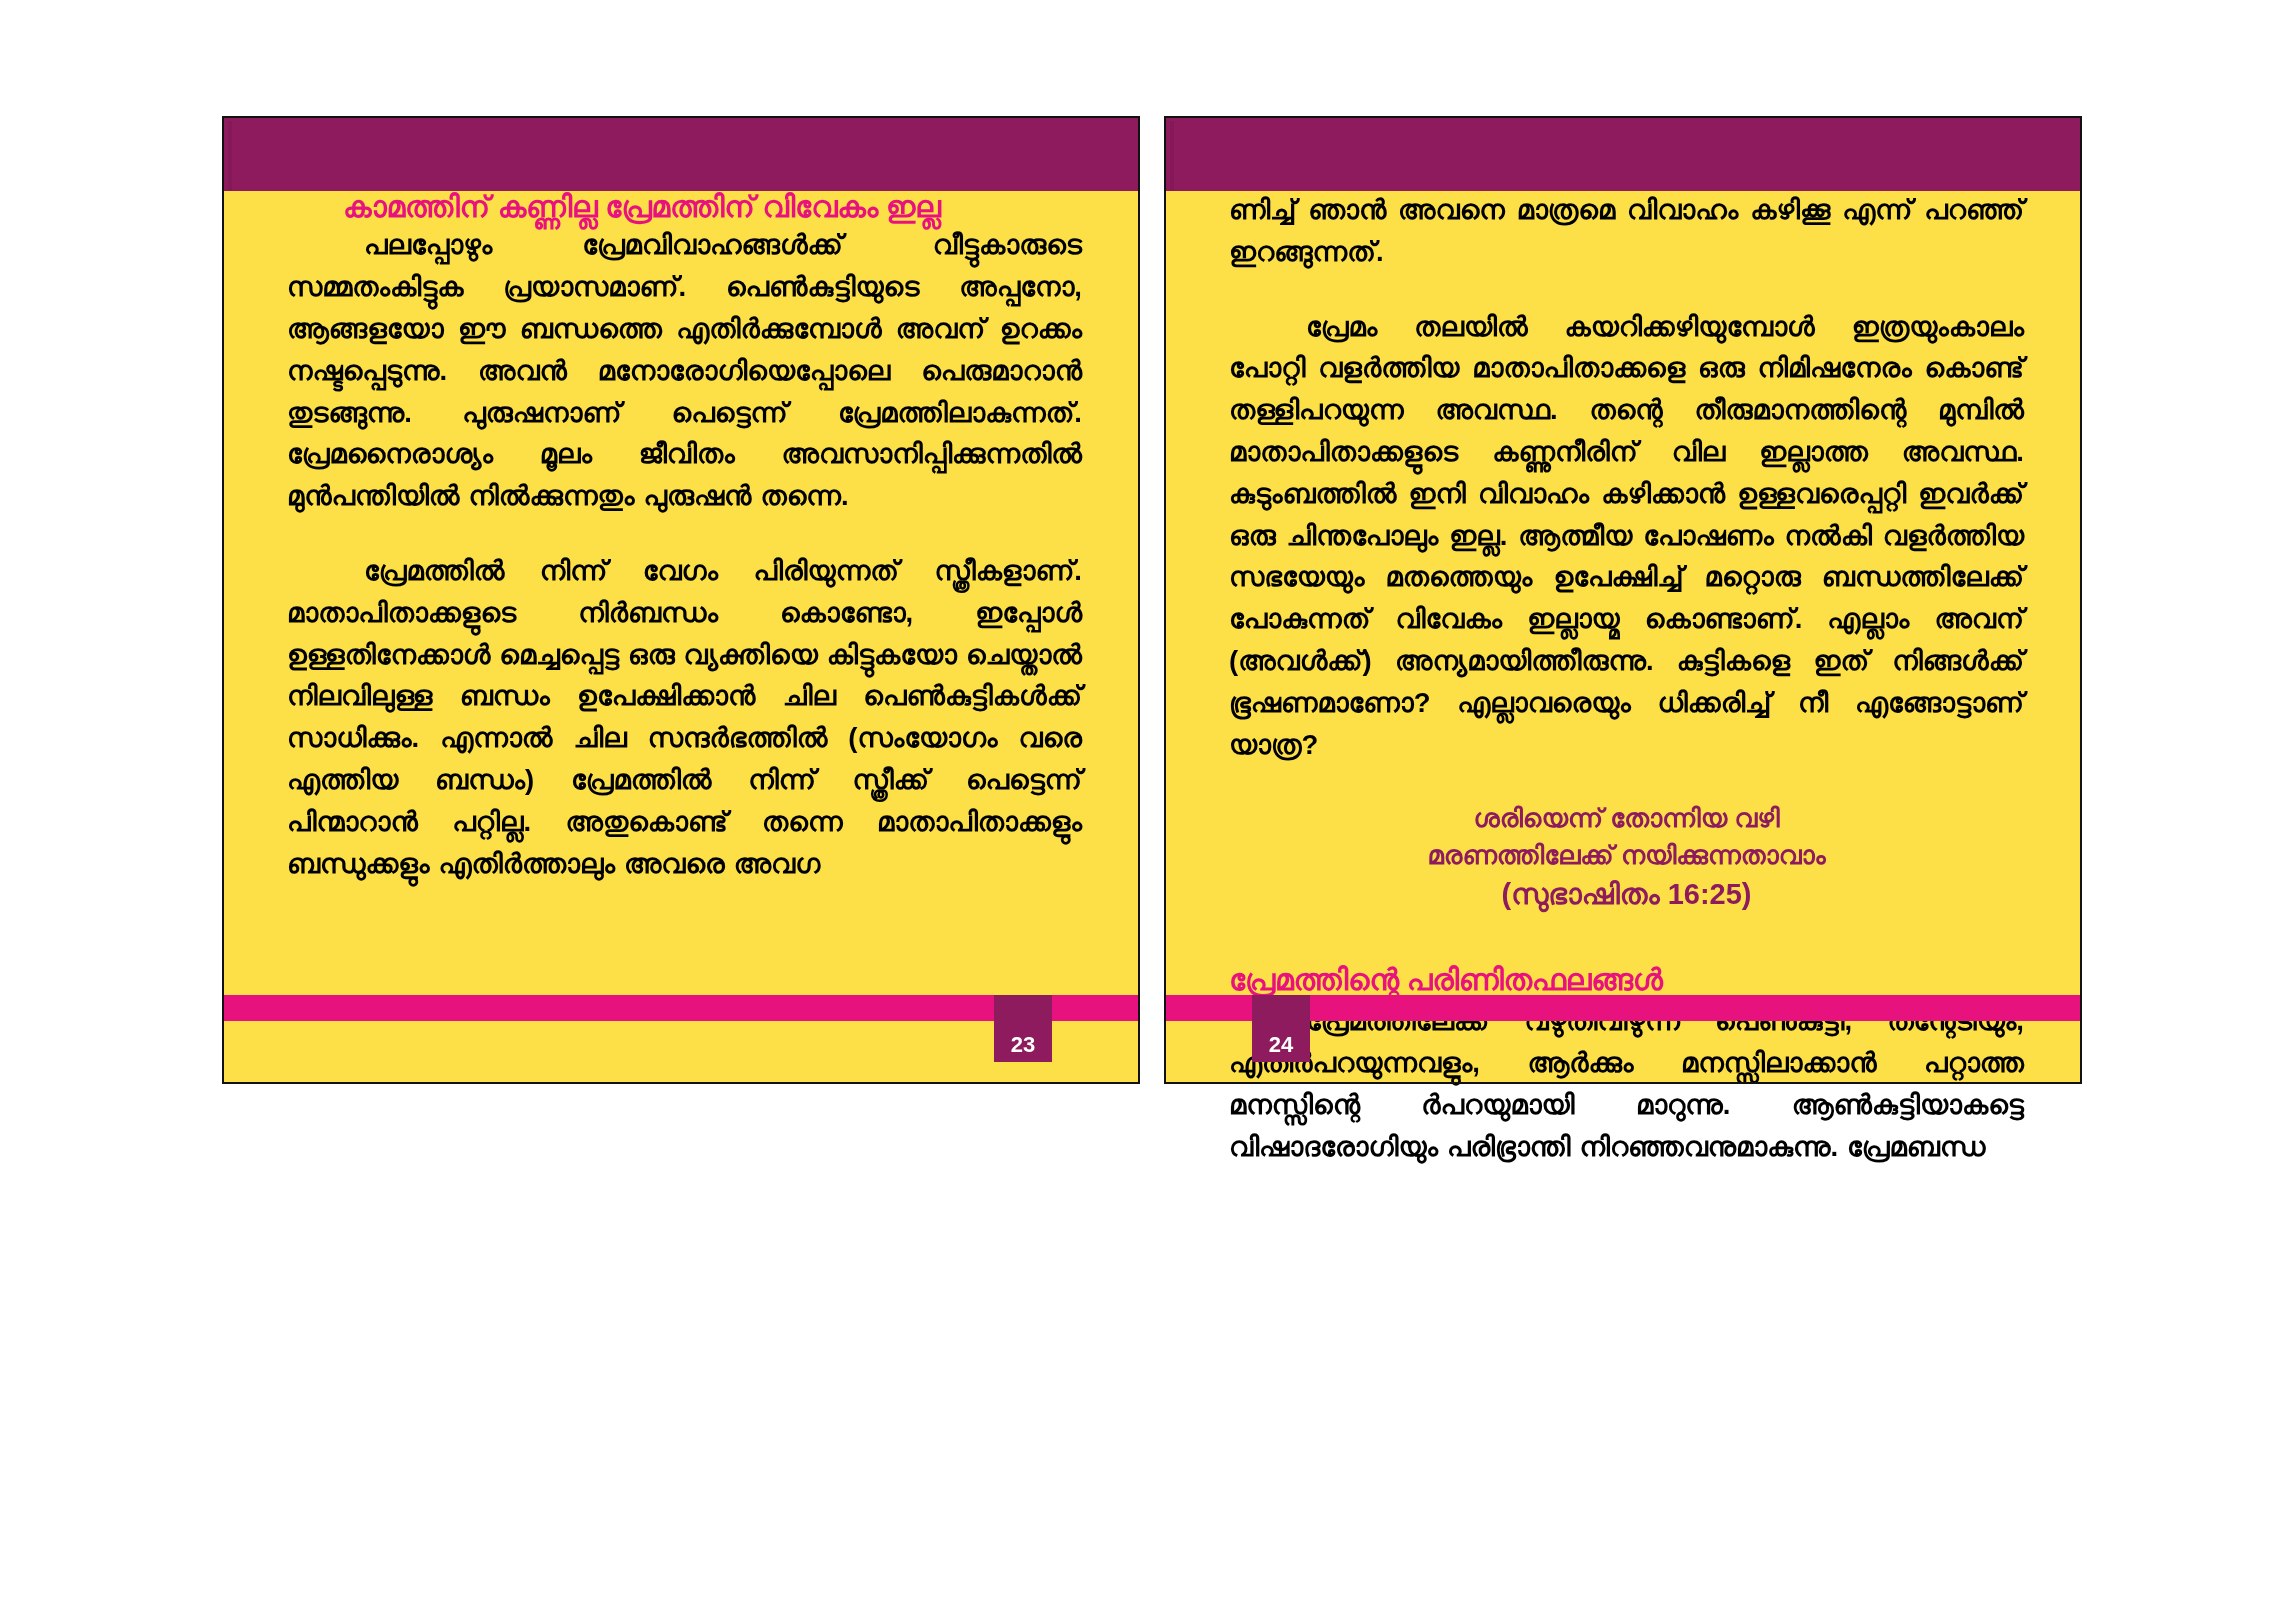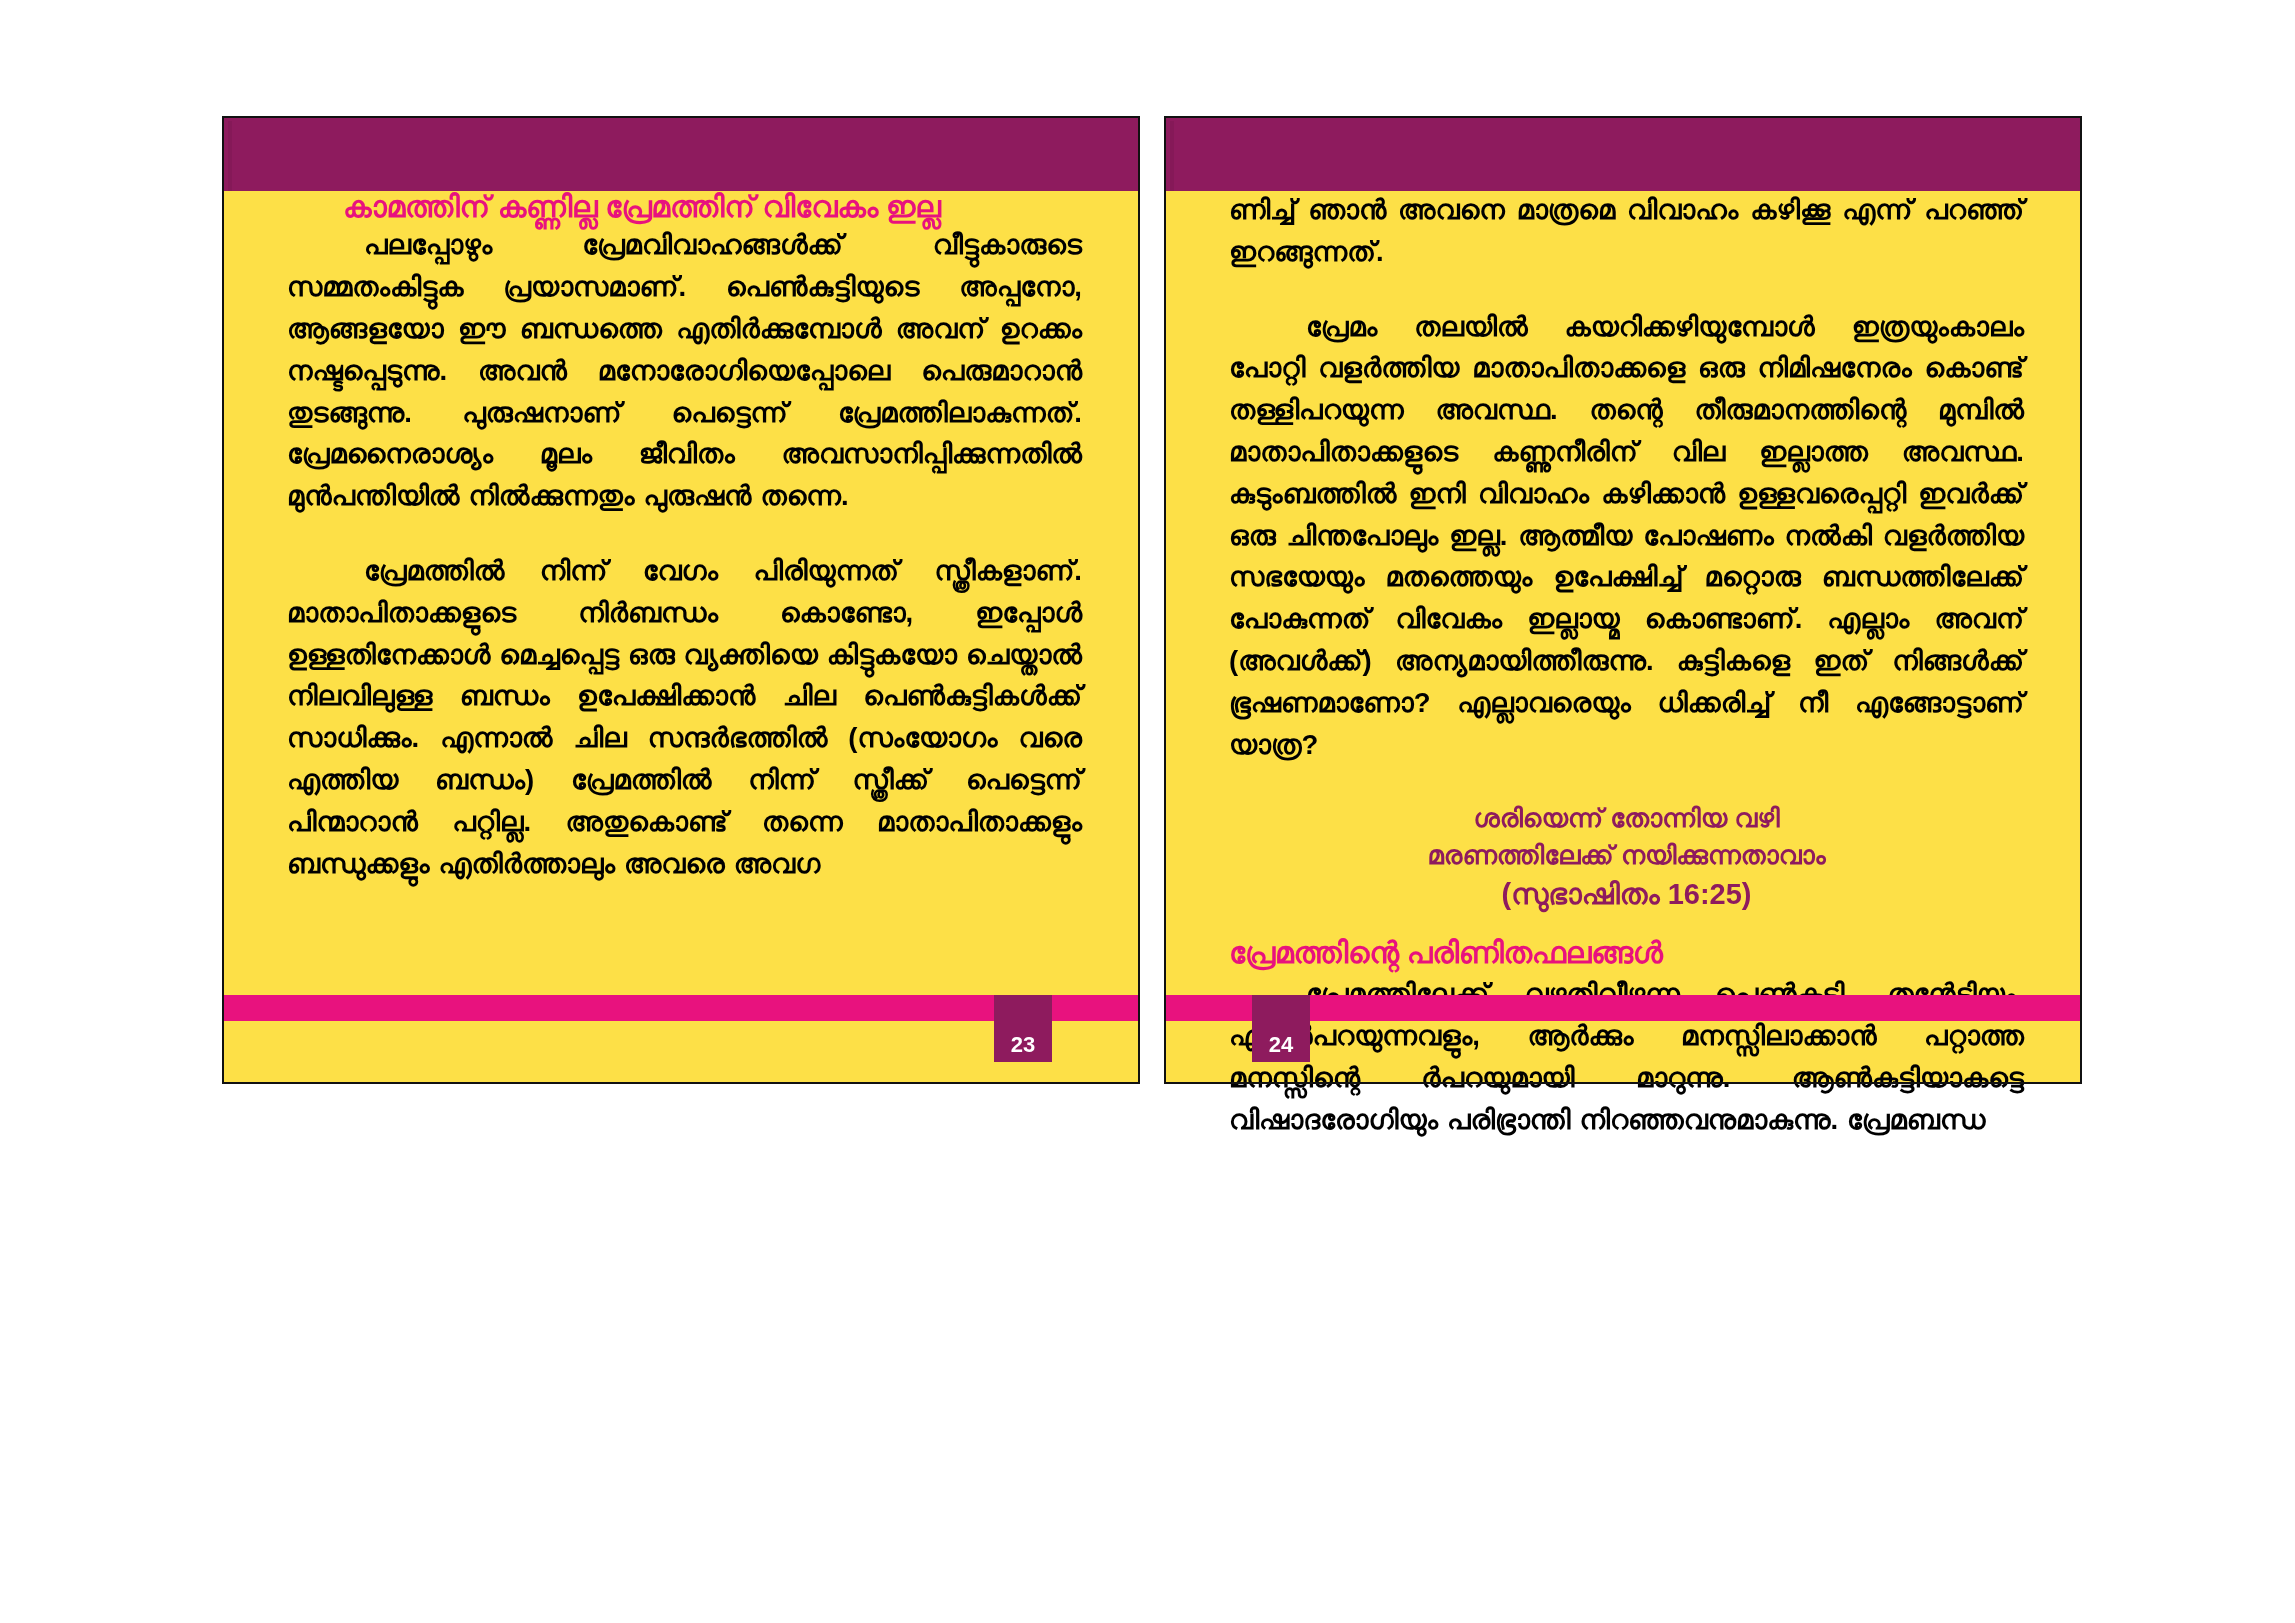--- a/index.html
+++ b/index.html
@@ -72,21 +72,21 @@
     font-weight: bold;
     font-size: 30px;
     line-height: 1.18;
     letter-spacing: -0.3px;
     white-space: nowrap;
   }
   .sec-title-left {
     margin-left: 56px;
   }
   .sec-title-right {
-    margin-top: 20px;
+    margin-top: 47px;
     margin-bottom: 2.6px;
   }
 
   
   p.body {
     margin: 0;
     color: #000000;
     font-size: 27.5px;
     line-height: 1.52;
     text-align: justify;

